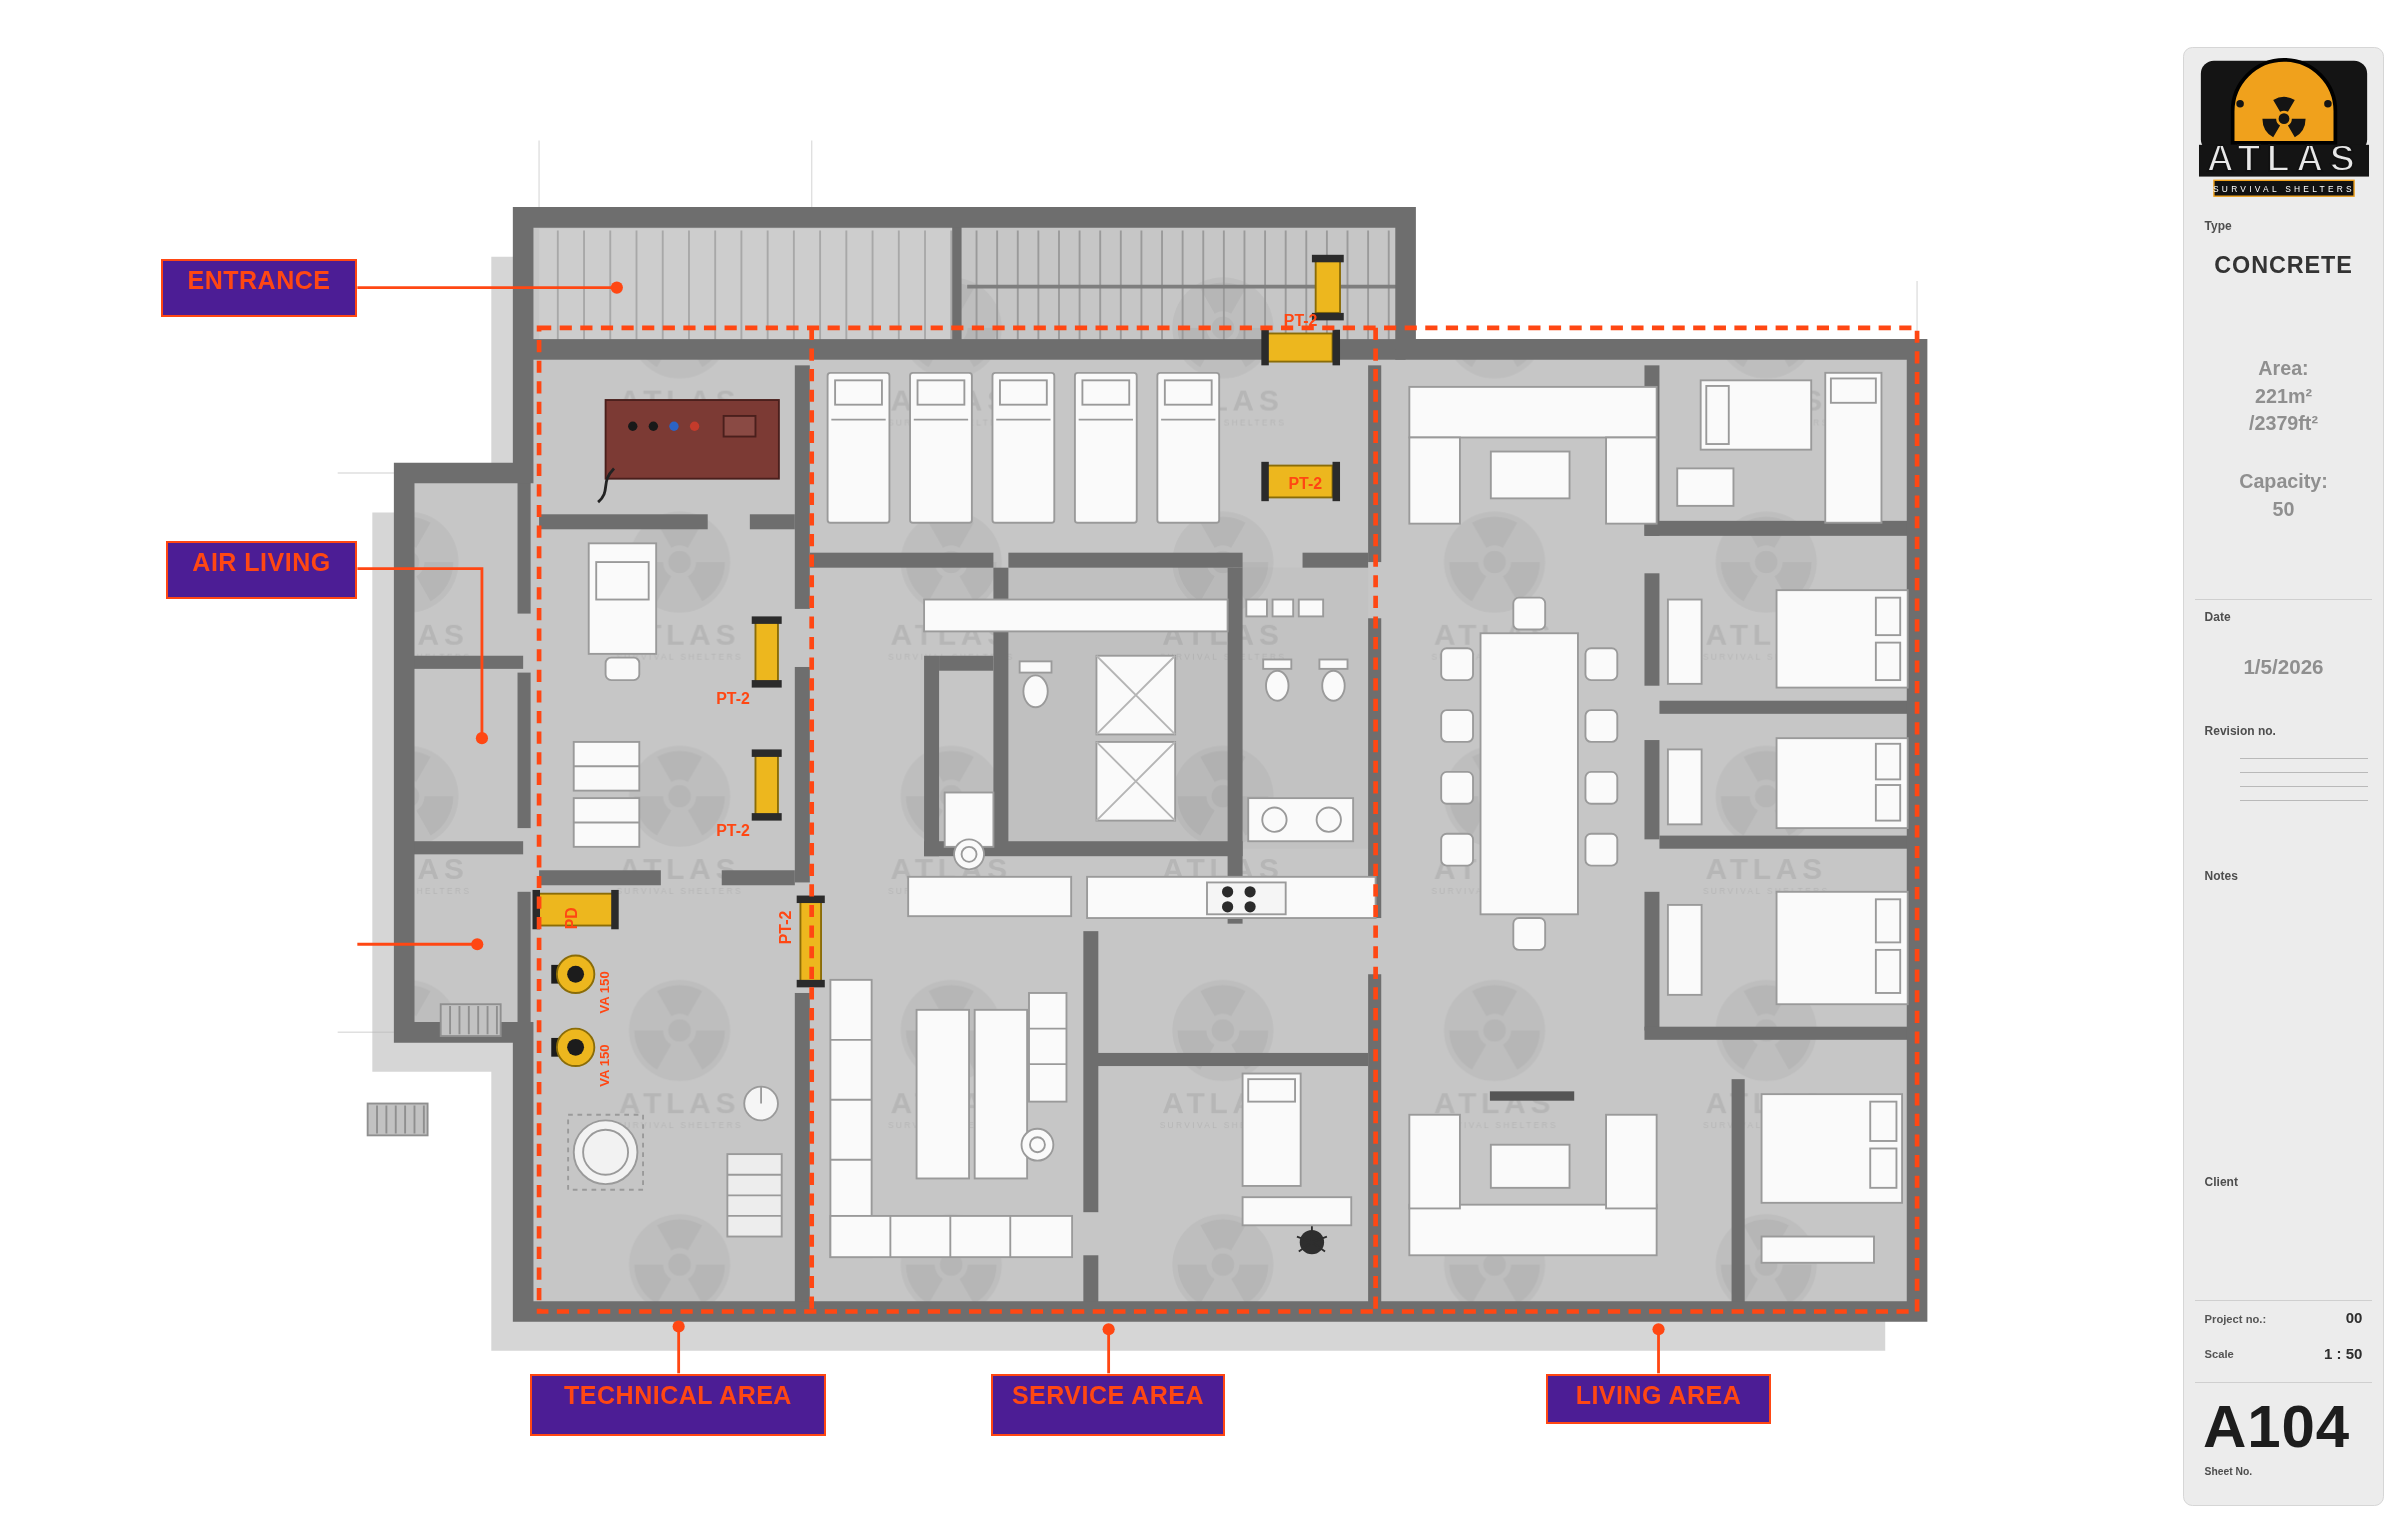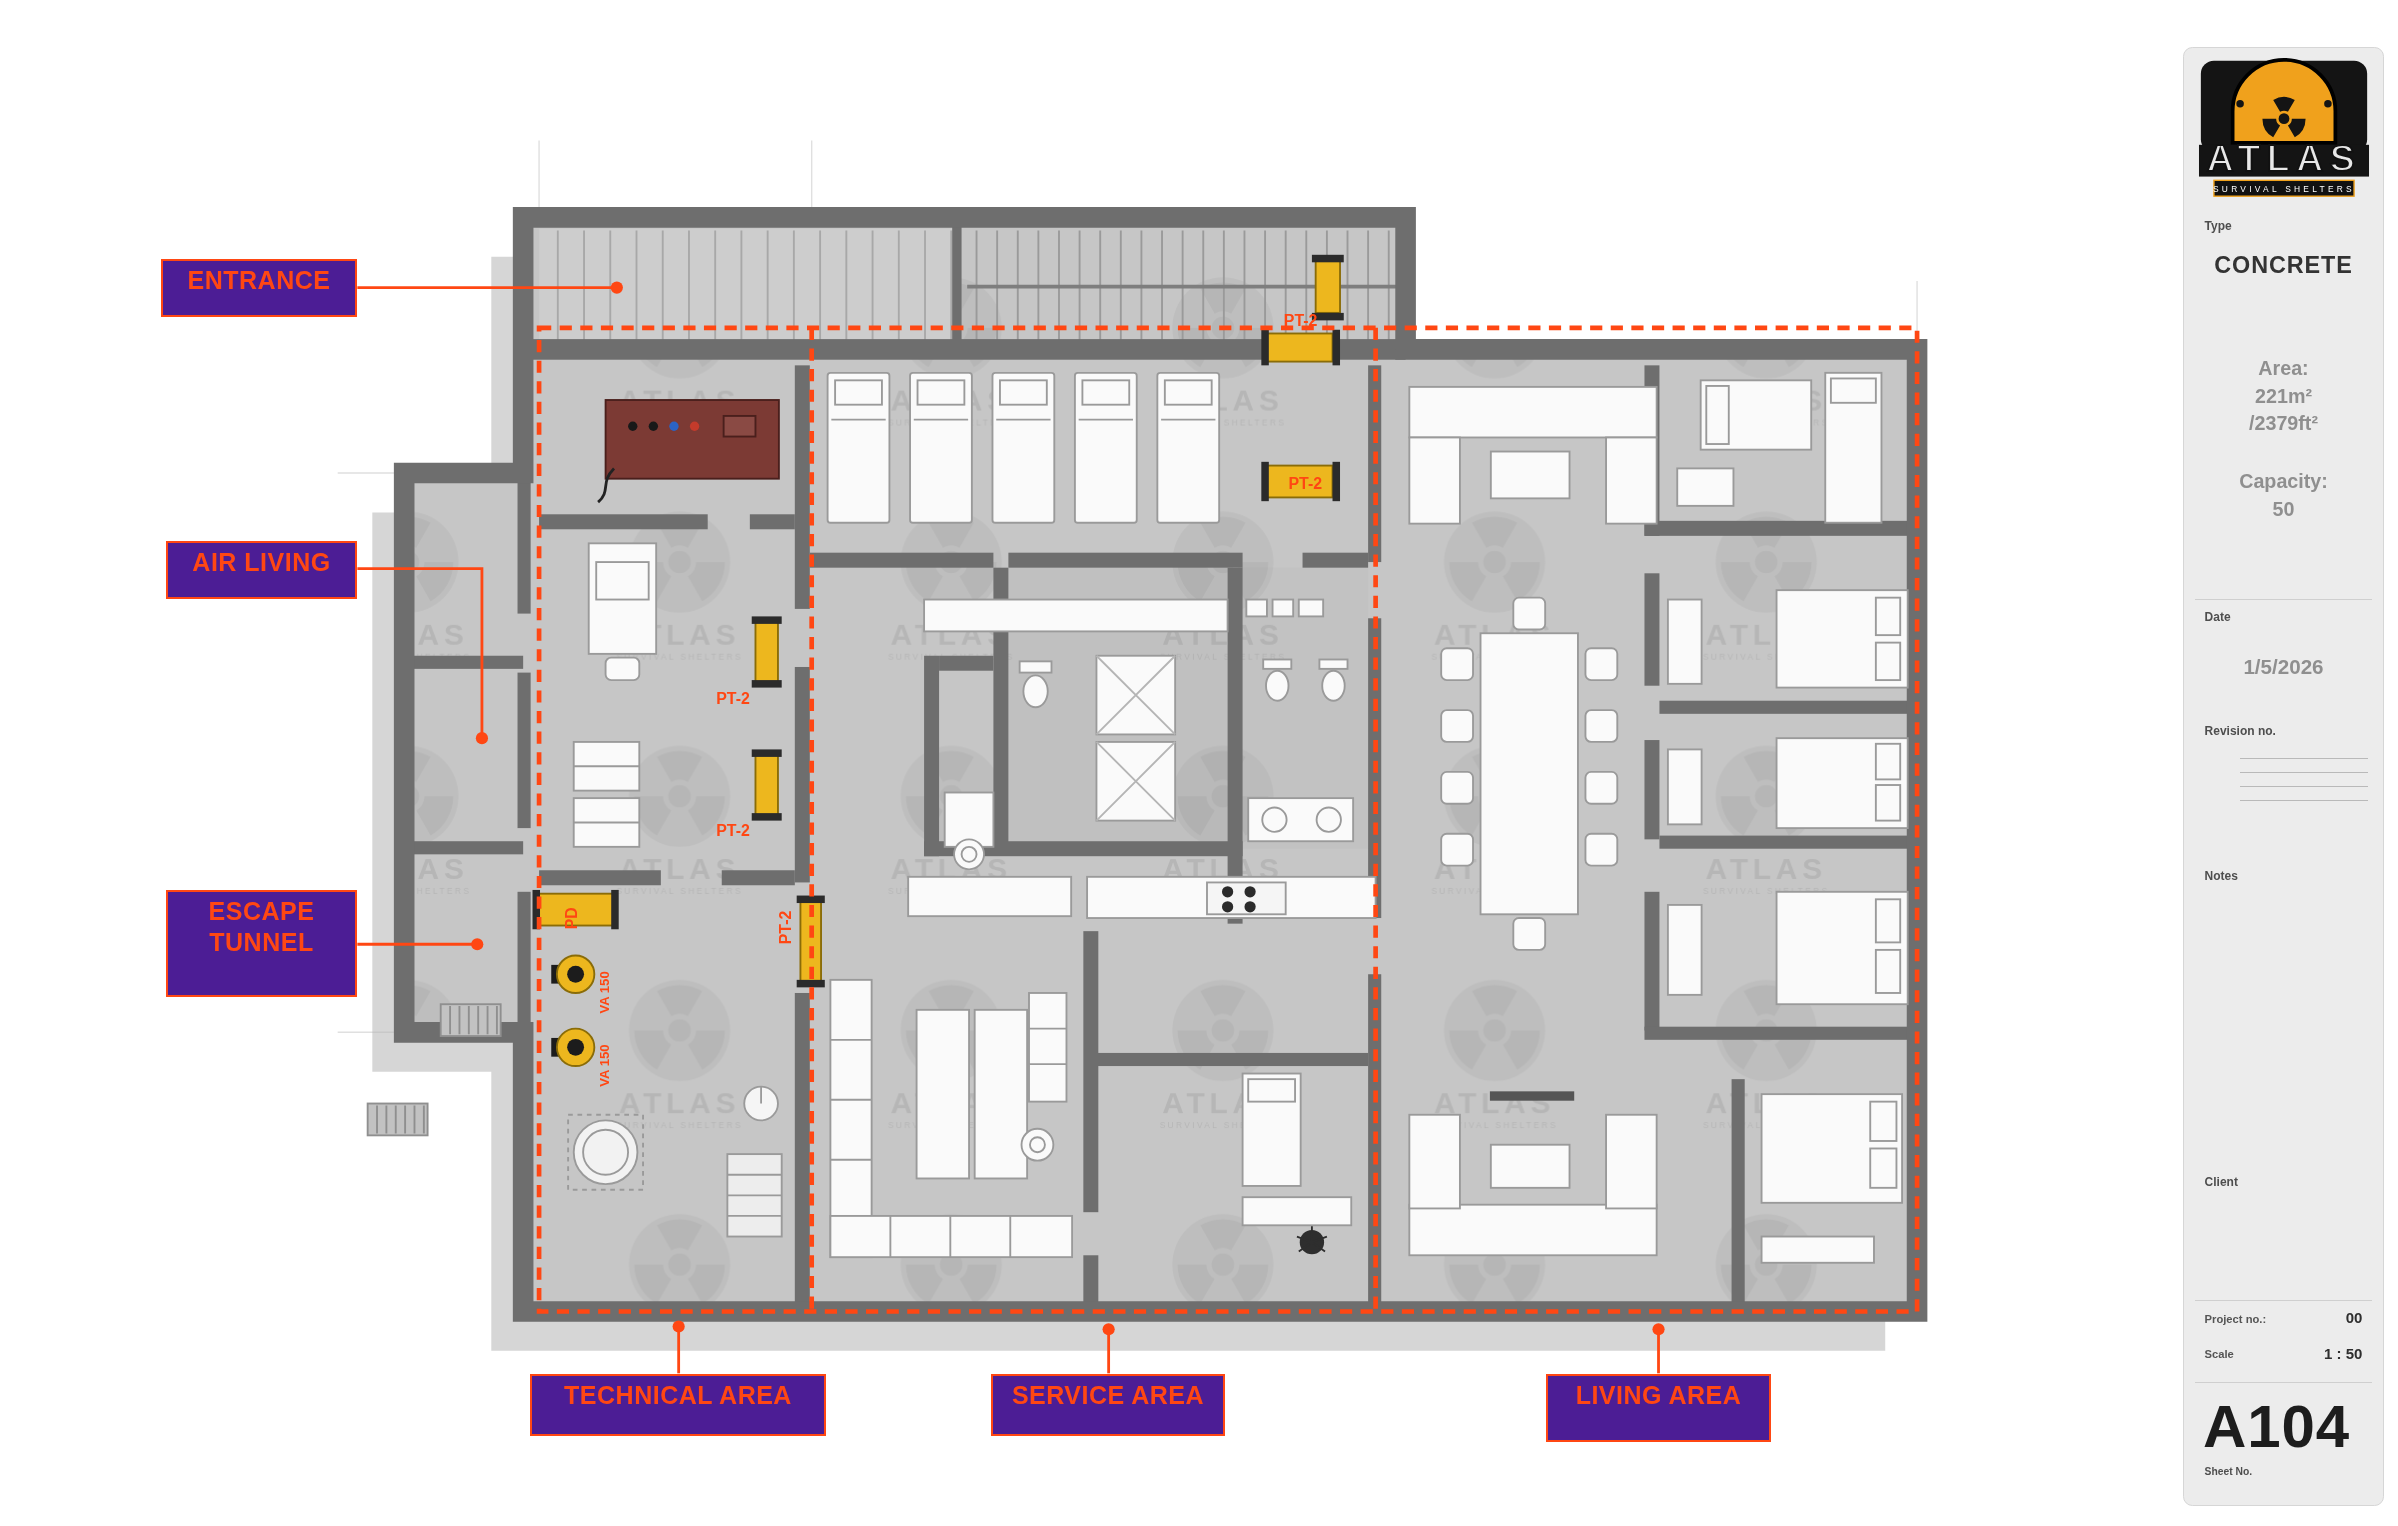--- a/index.html
+++ b/index.html
@@ -345,30 +345,27 @@
         <circle cx="1770" cy="1419" r="6.5" stroke="none"></circle>
     </g>
   </svg>
 
   <div class="callout" style="left:161px;top:259px;width:196px;height:58px;">
     <span>ENTRANCE</span>
   </div>
   <div class="callout" style="left:166px;top:541px;width:191px;height:58px;">
     <span>AIR LIVING</span>
   </div>
-  <div class="callout" style="left:166px;top:890px;width:191px;height:107px;">
-    <span>ESCAPE TUNNEL</span>
-  </div>
   <div class="callout" style="left:530px;top:1374px;width:296px;height:62px;">
     <span>TECHNICAL AREA</span>
   </div>
   <div class="callout" style="left:991px;top:1374px;width:234px;height:62px;">
     <span>SERVICE AREA</span>
   </div>
-  <div class="callout" style="left:1546px;top:1374px;width:225px;height:68px;">
+  <div class="callout" style="left:1546px;top:1374px;width:225px;height:50px;">
     <span>LIVING AREA</span>
   </div>
 
   <div class="titleblock">
 
     <svg class="tb-abs" style="left:13px;top:9.4px;" width="174" height="142" viewBox="0 0 186 152">
       <rect x="4" y="4" width="178" height="98" rx="14" fill="#141414"></rect>
       <path d="M38,92 L38,58 A55,55 0 0 1 148,58 L148,92 Z" fill="#f0a11c" stroke="#000" stroke-width="4"></path>
       <circle cx="46" cy="50" r="4" fill="#141414"></circle>
         <circle cx="140" cy="50" r="4" fill="#141414"></circle>

